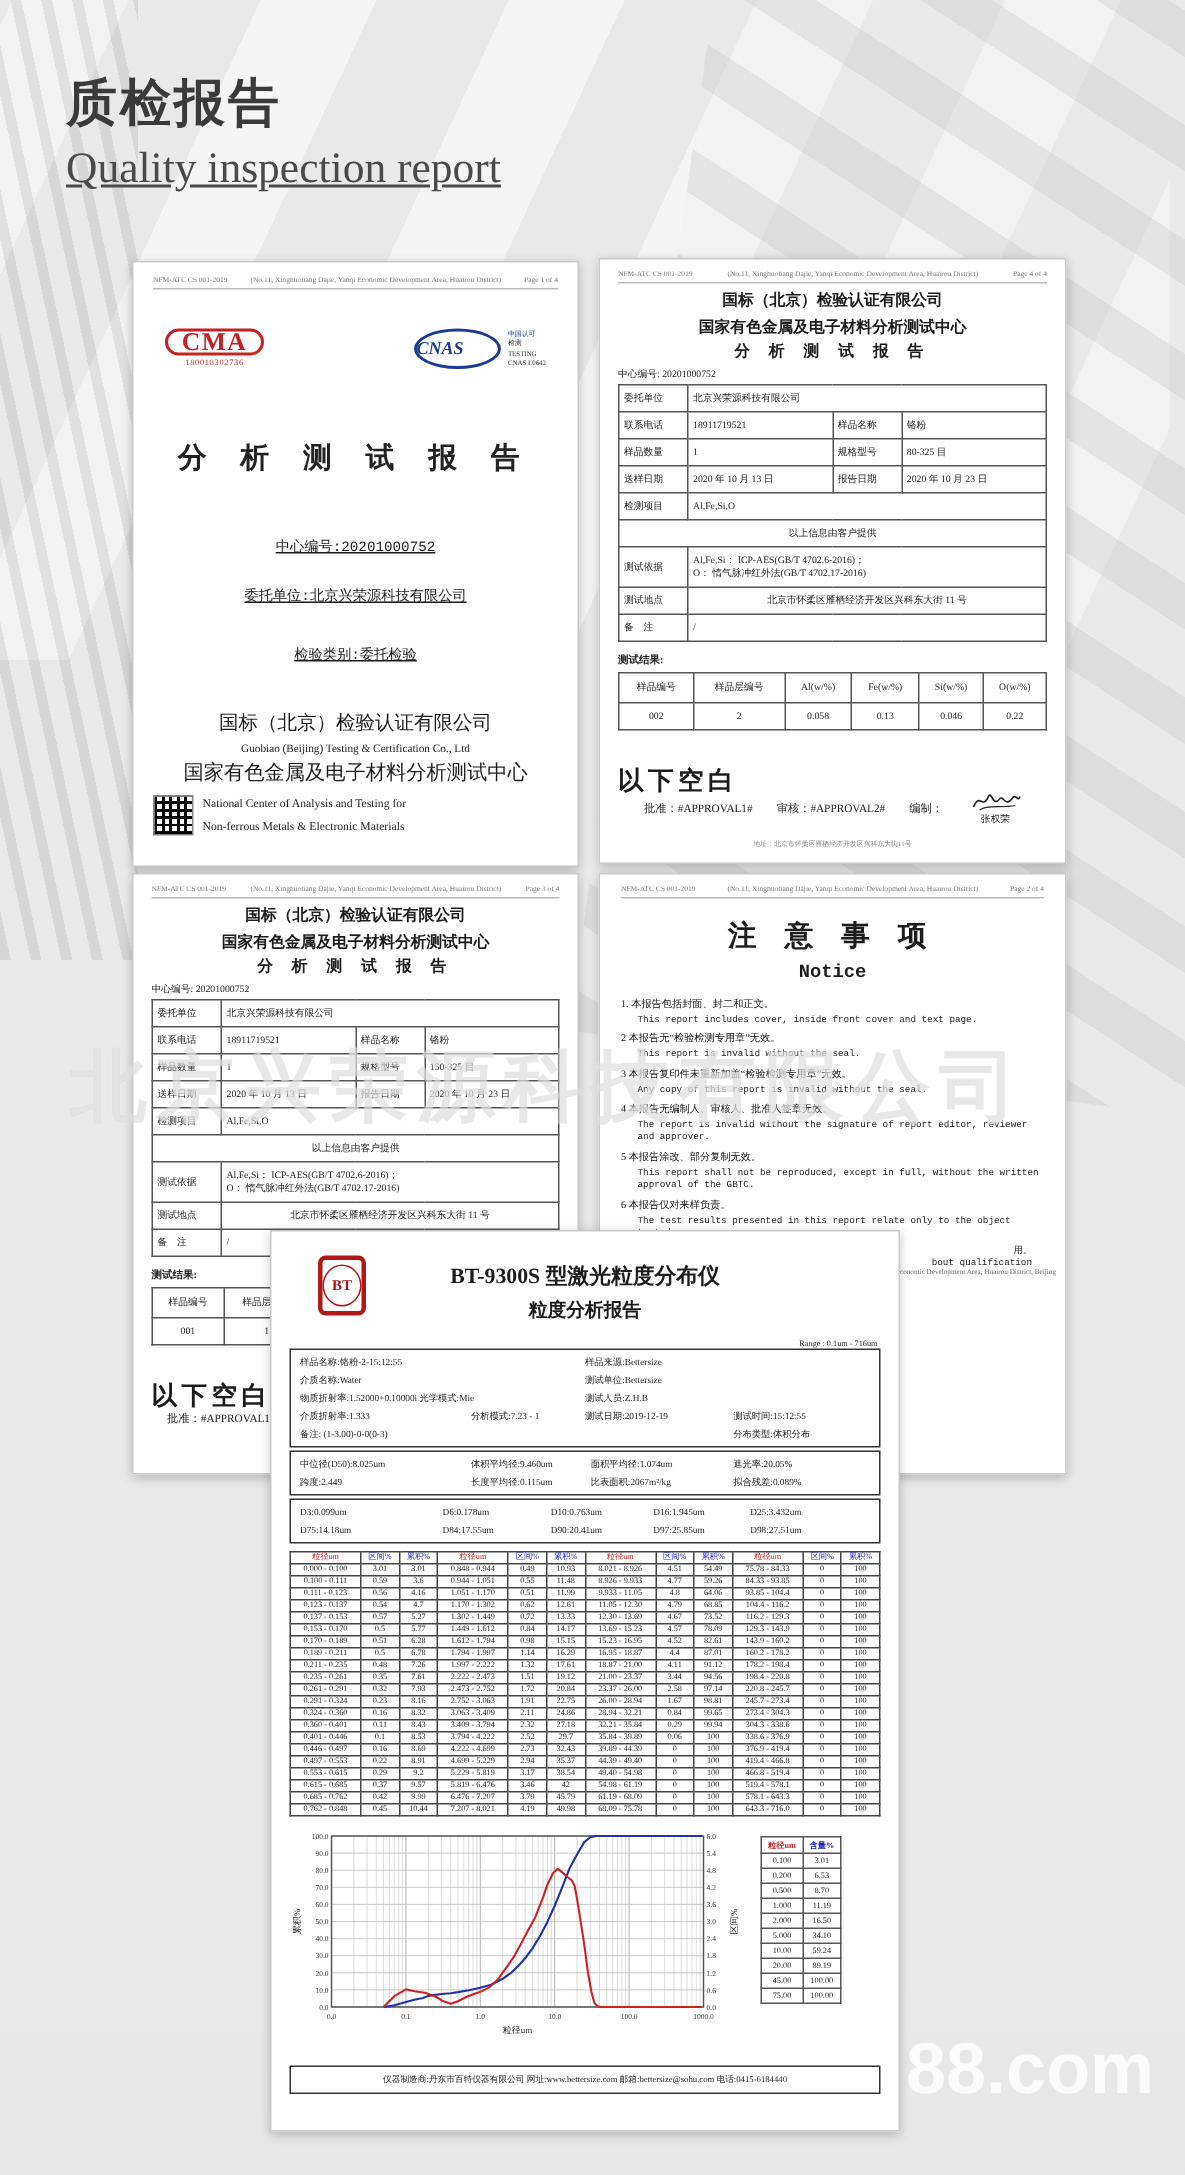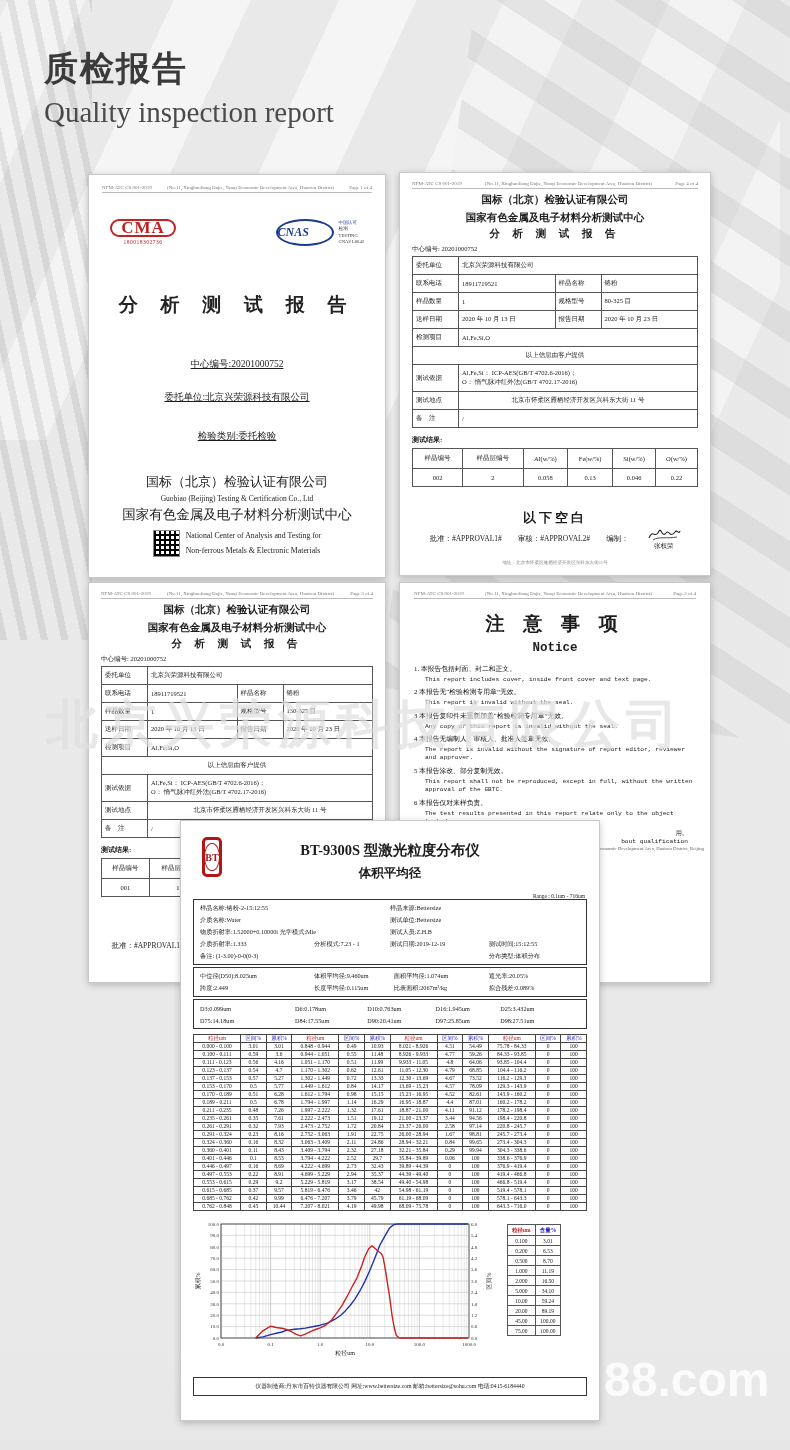--- a/index.html
+++ b/index.html
@@ -11,21 +11,21 @@
   #bg1 { left:-120px; top:-80px; width:900px; height:520px;
          background:repeating-linear-gradient(115deg, rgba(255,255,255,.55) 0 70px, rgba(255,255,255,0) 70px 150px); }
   #bg2 { right:-60px; top:-40px; width:420px; height:760px;
          background:repeating-linear-gradient(25deg, rgba(205,205,205,.8) 0 26px, rgba(235,235,235,.4) 26px 64px); transform:rotate(8deg); opacity:.55; }
   #bg3 { left:0; top:0; width:92px; height:640px;
          background:repeating-linear-gradient(78deg, rgba(150,150,150,.28) 0 7px, rgba(235,235,235,.25) 7px 20px); opacity:.8; }
   #bg4 { left:0; bottom:0; width:790px; height:120px; background:linear-gradient(180deg, rgba(255,255,255,0), rgba(230,230,230,.8)); }
 
   .hdr { position:absolute; left:44px; top:46px; }
   .hdr-zh { font-size:34px; font-weight:bold; color:#3a3a3a; letter-spacing:2px; }
-  .hdr-en { font-size:29px; color:#4a4a4a; font-family:"Liberation Serif","DejaVu Serif",serif; margin-top:4px; }
+  .hdr-en { font-size:29px; color:#4a4a4a; font-family:"Liberation Serif","DejaVu Serif",serif; margin-top:4px;text-decoration:underline; }
 
   .doc { position:absolute; background:#fff; border:1px solid #c9c9c9; box-shadow:0 2px 7px rgba(0,0,0,.22);
          overflow:hidden; font-family:"Liberation Serif","DejaVu Serif",serif; color:#1c1c1c; }
   #doc-cover  { left:88px;  top:174px; width:298px; height:404px; padding:10px 13px; }
   #doc-p4     { left:399px; top:172px; width:312px; height:404px; padding:8px 12px; }
   #doc-p3     { left:88px;  top:582px; width:298px; height:401px; padding:8px 12px; }
   #doc-notice { left:399px; top:582px; width:312px; height:401px; padding:8px 14px; }
   #doc-bt     { left:180px; top:820px; width:420px; height:601px; padding:8px 12px; z-index:30; }
 
   .dochead { display:flex; justify-content:space-between; font-size:5px; color:#777; border-bottom:.5px solid #bbb; padding-bottom:2px; white-space:nowrap; overflow:hidden; gap:4px; }
@@ -36,63 +36,63 @@
   .cma-box { width:66px; height:18px; border:2.5px solid #c32222; border-radius:18px; display:flex; align-items:center; justify-content:center; }
   .cma-box span { color:#c32222; font-weight:bold; font-size:17px; letter-spacing:1px; }
   .cma-num { color:#c32222; font-size:5.5px; margin-top:2px; letter-spacing:.5px; }
   .cnas-wrap { display:flex; gap:5px; align-items:center; }
   .cnas-ell { width:58px; height:27px; border:2.5px solid #1a3b8f; border-radius:50%; display:flex; align-items:center; justify-content:flex-start; }
   .cnas-ell span { color:#1a3b8f; font-weight:bold; font-style:italic; font-size:12px; }
   .cnas-txt { font-size:4.6px; line-height:1.35; color:#333; }
   .cnas-txt .b { color:#1a3b8f; }
   .cover-title { margin-top:46px; text-align:center; font-size:19px; font-weight:600; letter-spacing:9px; color:#222; }
   .cover-line { text-align:center; font-size:9.5px; }
-  .u { text-decoration:underline; }
+  .u { text-decoration:underline;font-family:Liberation Mono, monospace; }
   .cno-line { margin-top:40px; }
   .client-line { margin-top:20px; }
   .type-line { margin-top:26px; }
   .company-zh { margin-top:30px; text-align:center; font-size:13px; }
   .company-en { text-align:center; font-size:7.5px; margin-top:3px; }
   .center-zh { text-align:center; font-size:13.5px; margin-top:3px; }
-  .qr-row { display:flex; justify-content:center; align-items:center; gap:6px; margin-top:5px; }
+  .qr-row { display:flex; align-items:center; gap:6px; margin-top:5px; }
   .qr { width:27px; height:27px; border:1px solid #888; flex:0 0 auto;
         background:repeating-linear-gradient(90deg,#000 0 2px,transparent 2px 5px),
                    repeating-linear-gradient(0deg,#000 0 2px,#fff 2px 5px); }
   .center-en { font-size:7.8px; line-height:1.9; }
 
   
   .t1 { font-size:10.5px; font-weight:bold; text-align:center; margin-top:4px; }
   .t3 { font-size:10.5px; font-weight:bold; text-align:center; letter-spacing:5px; margin-top:2px; }
   .cno { font-size:6.5px; margin-top:4px; }
   table.info { width:100%; border-collapse:collapse; margin-top:2px; font-size:6.5px; }
   table.info td { border:1px solid #555; padding:4px 3px; }
   table.info td.lbl { width:46px; }
   table.info td.cnote, table.info td.cmid { text-align:center; }
   .res-label { font-size:7px; font-weight:bold; margin-top:7px; }
   table.res { width:100%; border-collapse:collapse; font-size:6.5px; text-align:center; margin-top:3px; }
   table.res th, table.res td { border:1px solid #555; padding:5px 2px; font-weight:normal; }
-  .blank { text-align:center; font-weight:bold; font-size:13px; letter-spacing:3px; margin-top:22px; }
+  .blank { font-weight:bold; font-size:17px; letter-spacing:3px; margin-top:22px; }
   .approval { position:absolute; bottom:24px; left:12px; right:12px; display:flex; justify-content:center; align-items:center; gap:16px; font-size:7.5px; }
   .sig { display:inline-flex; flex-direction:column; align-items:center; margin-left:2px; }
   .sig svg { width:34px; height:16px; }
   .sig-name { font-size:6.5px; }
   .addr { position:absolute; bottom:10px; left:0; width:100%; text-align:center; font-size:4.6px; color:#888; }
 
   
   .ntitle { text-align:center; font-size:19px; font-weight:bold; letter-spacing:7px; margin-top:12px; }
   .nsub { text-align:center; font-size:12.5px; font-weight:bold; font-family:"Liberation Mono","DejaVu Sans Mono",monospace; margin-top:4px; }
   .nitems { margin-top:9px; font-size:6.8px; }
   .nitems .zh { color:#111; margin-top:3px; }
   .nitems .en { font-family:"Liberation Mono","DejaVu Sans Mono",monospace; font-size:6.2px; color:#222; margin:2px 0 3px 11px; line-height:1.35; }
   .frag { text-align:right; font-size:6.2px; font-family:"Liberation Mono","DejaVu Sans Mono",monospace; padding-right:8px; color:#222; }
   .nfoot { position:absolute; top:263px; right:6px; white-space:nowrap; font-size:4.8px; color:#666; }
 
   
   .bt-header { position:relative; height:70px; }
-  .bt-logo { position:absolute; left:9px; top:8px; width:20px; height:40px; border:3px solid #b01818; border-radius:5px; display:flex; align-items:center; justify-content:center; }
+  .bt-logo { position:absolute; left:19px; top:8px; width:32px; height:40px; border:3px solid #b01818; border-radius:5px; display:flex; align-items:center; justify-content:center; }
   .bt-logo-inner { width:28px; height:28px; border:1.5px solid #b01818; border-radius:50%; display:flex; align-items:center; justify-content:center; color:#b01818; font-weight:bold; font-size:10px; }
   .bt-t1 { text-align:center; font-size:14.5px; font-weight:bold; padding-top:12px; }
   .bt-t2 { text-align:center; font-size:12.5px; font-weight:bold; margin-top:5px; }
   .bt-range { position:absolute; right:2px; bottom:0; font-size:5.5px; }
   .bt-box { border:1.5px solid #333; padding:2px 6px; font-size:6.2px; }
   .bt-box + .bt-box { margin-top:2px; }
   .bt-row { display:flex; height:12px; align-items:center; white-space:nowrap; }
   .bt-row span { overflow:visible; flex:0 0 auto; }
   table.big { width:100%; border-collapse:collapse; font-size:5.5px; text-align:center; margin-top:5px; }
   table.big th, table.big td { border:1px solid #444; padding:0 1px; height:7.8px; line-height:7px; font-weight:normal; }
@@ -407,21 +407,21 @@
 </div>
 
 <div class="doc" id="doc-bt">
   <div class="bt-header">
     <div class="bt-logo">
       <div class="bt-logo-inner">
           <span>BT</span>
         </div>
     </div>
     <div class="bt-t1">BT-9300S 型激光粒度分布仪</div>
-    <div class="bt-t2">体积平均径</div>
+    <div class="bt-t2">粒度分析报告</div>
     <div class="bt-range">Range : 0.1um - 716um</div>
   </div>
   <div class="bt-box">
       <div class="bt-row">
         <span style="width: 30%;">样品名称:铬粉-2-15:12:55</span>
         <span style="width: 20%;"></span>
         <span style="width: 26%;">样品来源:Bettersize</span>
         <span style="width: 24%;"></span>
       </div>
       <div class="bt-row">

